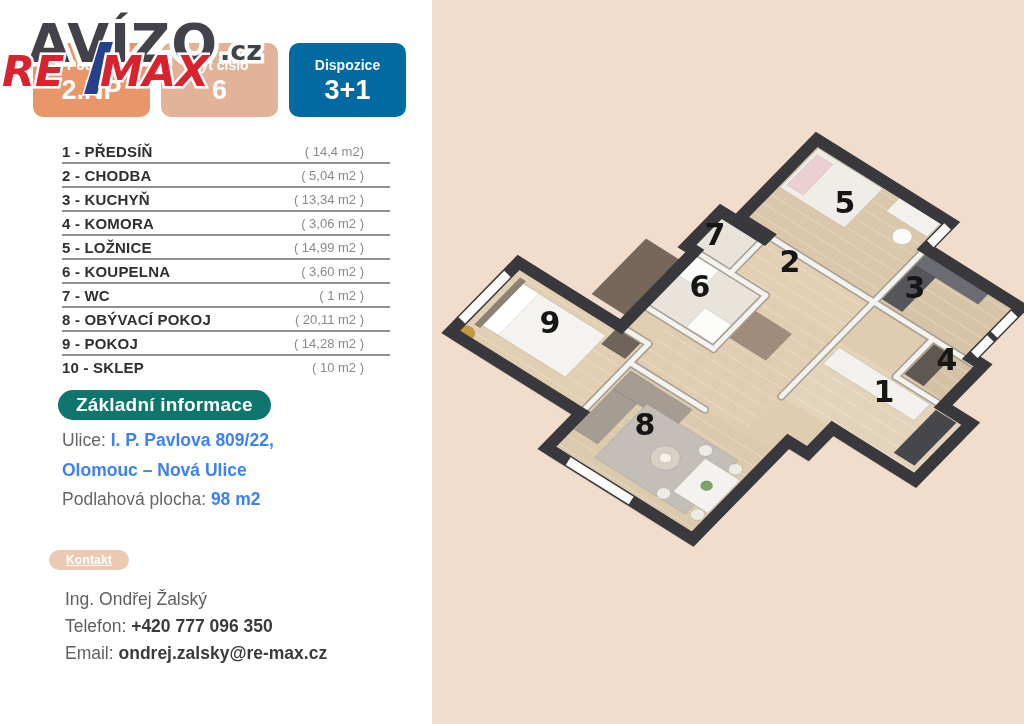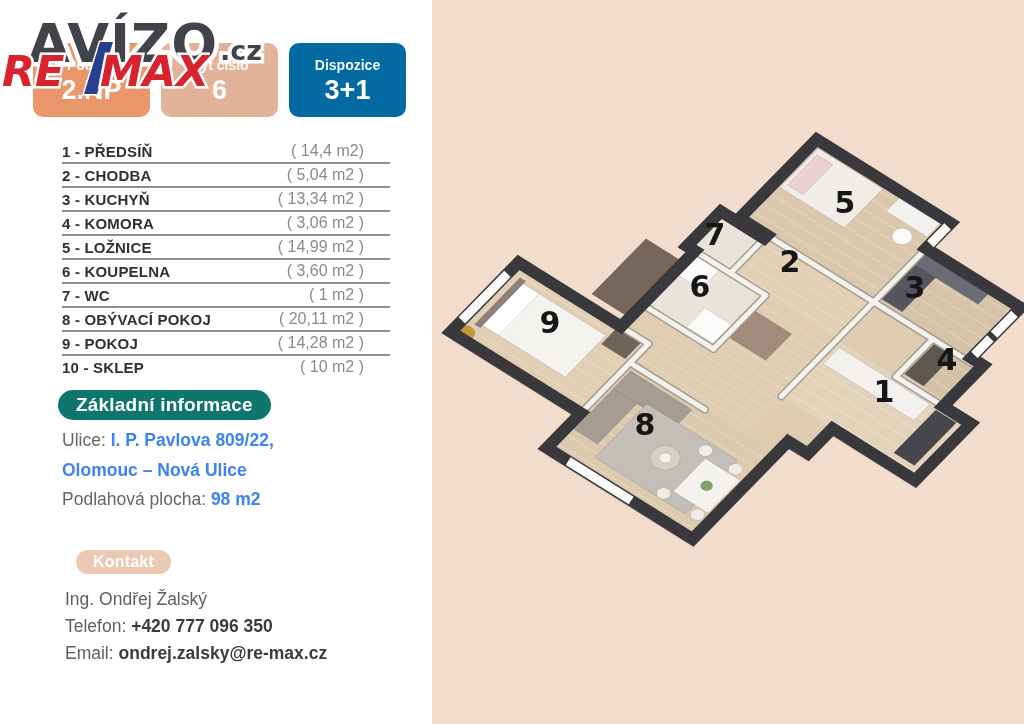--- a/index.html
+++ b/index.html
@@ -31,29 +31,29 @@
   #remax-logo{position:absolute;left:0px;top:40px;z-index:4;}
 
   
   #room-table{position:absolute;left:62px;top:140px;width:328px;z-index:2;}
   .room-row{
     display:flex;justify-content:space-between;align-items:center;
     height:22px;border-bottom:2px solid #8f8f8f;
   }
   .room-row:last-child{border-bottom:none;}
   .room-name{font-size:15px;font-weight:700;color:#303030;letter-spacing:.2px;}
-  .room-area{font-size:16px;color:#8a8a8a;padding-right:26px;}
+  .room-area{font-size:13px;color:#8a8a8a;padding-right:26px;}
 
   
   .pill{
     position:absolute;color:#ffffff;font-weight:700;border-radius:15px;
     padding:4px 18px;font-size:19px;letter-spacing:.2px;
   }
   #info-badge{left:58px;top:390px;background:#0f766e;}
-  #contact-badge{left:76px;top:550px;background:#ecc9b2;padding:3px 17px;font-size:16px;}
+  #contact-badge{left:49px;top:550px;background:#ecc9b2;padding:3px 17px;font-size:12px;text-decoration:underline;}
 
   #address-block{position:absolute;left:62px;top:426px;font-size:17.5px;line-height:29.5px;color:#666666;}
   #address-block b{color:#3b82f6;}
   #floor-area-line{margin-top:0px;}
 
   #contact-block{position:absolute;left:65px;top:586px;font-size:17.5px;line-height:27px;color:#5f5f5f;}
   #contact-block b{color:#3b3b3b;}
 </style>
 </head>
 <body>

